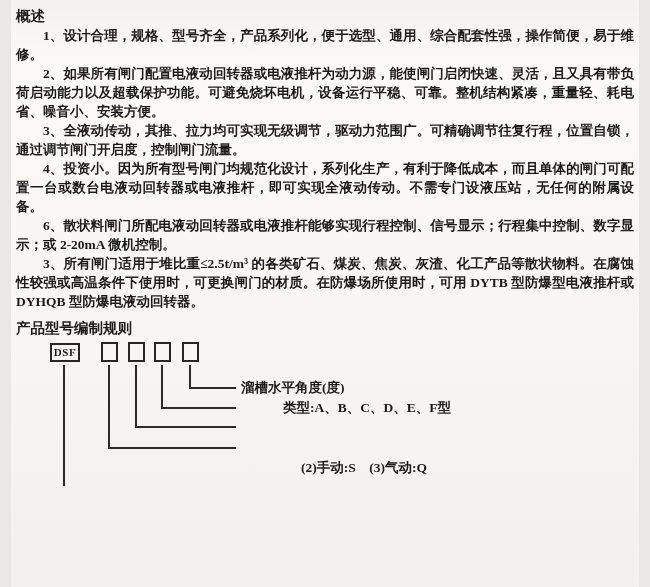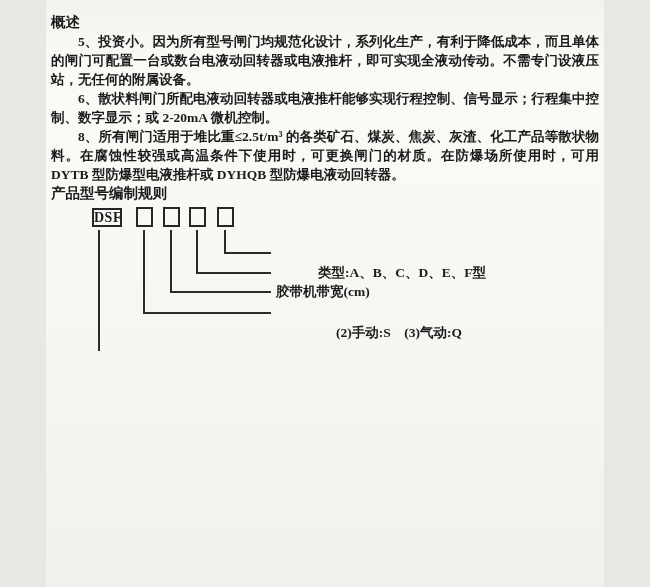--- a/index.html
+++ b/index.html
@@ -2,35 +2,35 @@
 <html lang="zh"><head>
 <meta charset="utf-8">
 <style>
   html,body{margin:0;padding:0;}
   body{
     font-family:"Liberation Serif","DejaVu Serif",serif;
     background:#e8e7e4;
   }
   .page{
     position:relative;
-    width:558px;height:587px;
+    width:628px;height:587px;
     margin:0 auto;
     box-sizing:border-box;
-    padding:13px 5px 0 5px;
+    padding:7px 5px 0 5px;
     overflow:hidden;
     background:linear-gradient(180deg,#f3f2ef 0%,#fbfaf7 12%,#f7f6f3 55%,#f1f0ed 100%);
     color:#1b1b1b;
   }
   .heading{
     font-size:14.5px;
     font-weight:bold;
     line-height:19px;
     margin:0;
   }
-  .heading.spaced{}
+  .heading.spaced{margin-top:8px;}
   .para{
     font-size:13.5px;
     font-weight:bold;
     line-height:19px;
     margin:0;
     text-align:justify;
     text-indent:2em;
     letter-spacing:0;
   }
   
@@ -40,24 +40,23 @@
     margin-top:3px;
   }
   .codebox{
     position:absolute;
     border:2px solid #262626;
     background:transparent;
     box-sizing:content-box;
   }
   .prefix-box{
     left:34px;top:2px;width:26px;height:15px;
-    font-size:14px;font-weight:bold;
+    font-size:11px;font-weight:bold;
     text-align:center;line-height:15px;
     letter-spacing:0.5px;
-    margin-left:7px;
   }
   .blank-box{width:13px;height:16px;top:1px;}
   .bb1{left:85px;} .bb2{left:112px;} .bb3{left:138px;} .bb4{left:166px;}
   .vline{position:absolute;width:2px;background:#2b2b2b;}
   .hline{position:absolute;height:2px;background:#2b2b2b;}
   .v-dsf{left:47px;top:24px;height:121px;}
   .v-b1{left:92px;top:24px;height:84px;}
   .v-b2{left:119px;top:24px;height:63px;}
   .v-b3{left:145px;top:24px;height:44px;}
   .v-b4{left:173px;top:24px;height:24px;}
@@ -76,24 +75,27 @@
   .dl-belt{top:76px;}
   .dl-drive{top:97px;}
   .dl-drive2{top:117px;left:285px;}
 </style>
 </head>
 <body>
 
 <div class="page">
 
   <h2 class="heading">概述</h2>
-  <p class="para">5、投资小。因为所有型号闸门均规范化设计，系列化生产，有利于降低成本，而且单体的闸门可配置一台或数台电液动回转器或电液推杆，即可实现全液动传动。不需专门设液压站，无任何的附属设备。</p>
+  <p class="para">1、设计合理，规格、型号齐全，产品系列化，便于选型、通用、综合配套性强，操作简便，易于维修。</p>
+  <p class="para">2、如果所有闸门配置电液动回转器或电液推杆为动力源，能使闸门启闭快速、灵活，且又具有带负荷启动能力以及超载保护功能。可避免烧坏电机，设备运行平稳、可靠。整机结构紧凑，重量轻、耗电省、噪音小、安装方便。</p>
+  <p class="para">3、全液动传动，其推、拉力均可实现无级调节，驱动力范围广。可精确调节往复行程，位置自锁，通过调节闸门开启度，控制闸门流量。</p>
+  <p class="para">4、投资小。因为所有型号闸门均规范化设计，系列化生产，有利于降低成本，而且单体的闸门可配置一台或数台电液动回转器或电液推杆，即可实现全液动传动。不需专门设液压站，无任何的附属设备。</p>
   <p class="para">6、散状料闸门所配电液动回转器或电液推杆能够实现行程控制、信号显示；行程集中控制、数字显示；或 2-20mA 微机控制。</p>
 
-  <p class="para">8、所有闸门适用于堆比重≤2.5t/m³ 的各类矿石、煤炭、焦炭、灰渣、化工产品等散状物料。在腐蚀性较强或高温条件下使用时，可更换闸门的材质。在防爆场所使用时，可用 DYTB 型防爆型电液推杆或 DYHQB 型防爆电液动回转器。</p>
+  <p class="para">3、所有闸门适用于堆比重≤2.5t/m³ 的各类矿石、煤炭、焦炭、灰渣、化工产品等散状物料。在腐蚀性较强或高温条件下使用时，可更换闸门的材质。在防爆场所使用时，可用 DYTB 型防爆型电液推杆或 DYHQB 型防爆电液动回转器。</p>
 
   <h2 class="heading spaced">产品型号编制规则</h2>
 
   <div class="diagram">
     <div class="codebox prefix-box">DSF</div>
     <div class="codebox blank-box bb1"></div>
     <div class="codebox blank-box bb2"></div>
     <div class="codebox blank-box bb3"></div>
     <div class="codebox blank-box bb4"></div>
 
@@ -101,19 +103,19 @@
     <div class="vline v-b1"></div>
     <div class="vline v-b2"></div>
     <div class="vline v-b3"></div>
     <div class="vline v-b4"></div>
 
     <div class="hline h-b1"></div>
     <div class="hline h-b2"></div>
     <div class="hline h-b3"></div>
     <div class="hline h-b4"></div>
 
+    <div class="dlabel dl-angle">溜槽水平角度(度)</div>
     <div class="dlabel dl-type">类型:A、B、C、D、E、F型</div>
-    <div class="dlabel dl-belt">胶带机带宽(cm)</div>
     <div class="dlabel dl-drive2">(2)手动:S　(3)气动:Q</div>
 
   </div>
 
 </div>
 
 </body></html>

